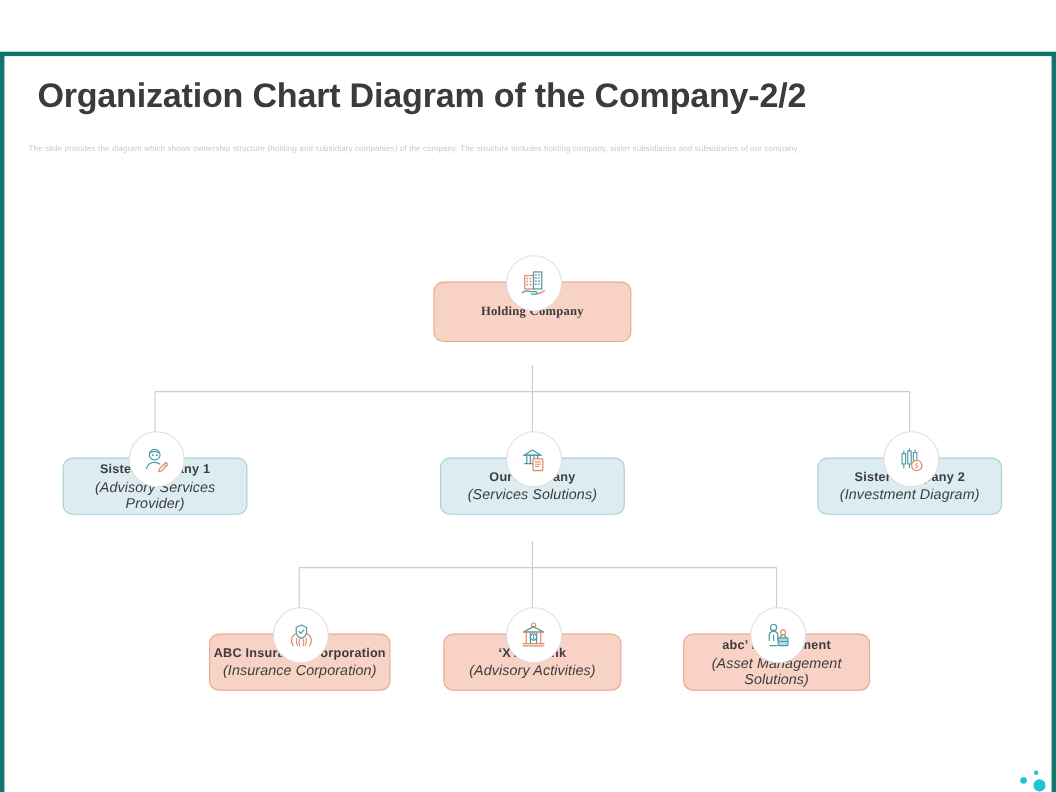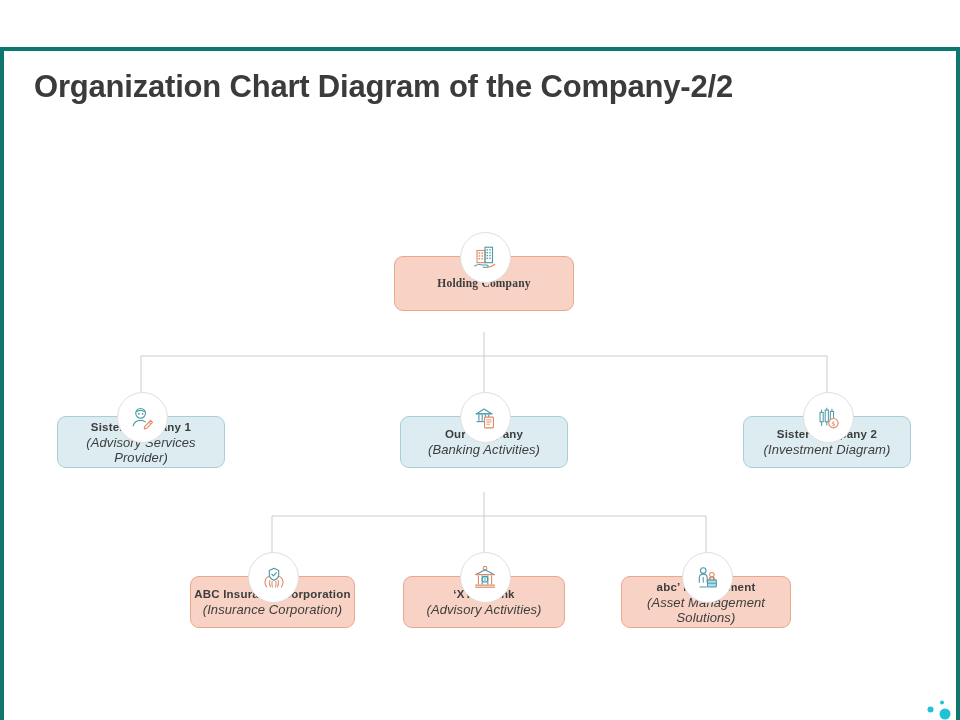--- a/index.html
+++ b/index.html
@@ -76,20 +76,21 @@
     font-size:12px;color:#a21caf;font-weight:normal;
     z-index:3;
   }
 </style>
 </head>
 <body>
 
 <div id="slide">
 
   <div id="title">Organization Chart Diagram of the Company-2/2</div>
+  <div id="subtitle">The slide provides the diagram which shows ownership structure (holding and subsidiary companies) of the company. The structure includes holding company, sister subsidiaries and subsidiaries of our company</div>
 
   <svg id="wires" viewBox="0 0 960 720" width="960" height="720">
     <defs>
       <marker id="arw" markerWidth="9" markerHeight="9" refX="3.2" refY="6.2" orient="auto" markerUnits="userSpaceOnUse">
         <path d="M0,0.6 L6.4,0.6 L3.2,7.2 Z" fill="#cccccc"></path>
       </marker>
     </defs>
     <g stroke="#cccccc" stroke-width="1" fill="none">
 
       <path d="M480,281 L480,305"></path>
@@ -171,21 +172,21 @@
         <rect x="15.5" y="15" width="9.5" height="11.5" rx="0.8" fill="#ffffff" stroke="#e08a68" stroke-width="1.2"></rect>
         <g stroke="#e08a68" stroke-width="1">
           <line x1="17.4" y1="18" x2="23" y2="18"></line>
           <line x1="17.4" y1="20.3" x2="23" y2="20.3"></line>
           <line x1="17.4" y1="22.6" x2="21.2" y2="22.6"></line>
         </g>
       </svg>
     </div>
     <div class="box blue" style="width:168px;height:52px;">
       <div class="line1">Our Company</div>
-      <div class="line2">(Banking Activities)</div>
+      <div class="line2">(Services Solutions)</div>
     </div>
   </div>
 
   <div class="node" style="left:739px;top:341px;width:168px;">
     <div class="badge" style="left:59.5px;">
       <svg width="30" height="30" viewBox="0 0 32 32">
         <g stroke="#4e9aa8" stroke-width="1.1" fill="none">
           <rect x="7.5" y="10" width="3.4" height="10"></rect>
           <line x1="9.2" y1="7" x2="9.2" y2="10"></line>
             <line x1="9.2" y1="20" x2="9.2" y2="24.5"></line>

